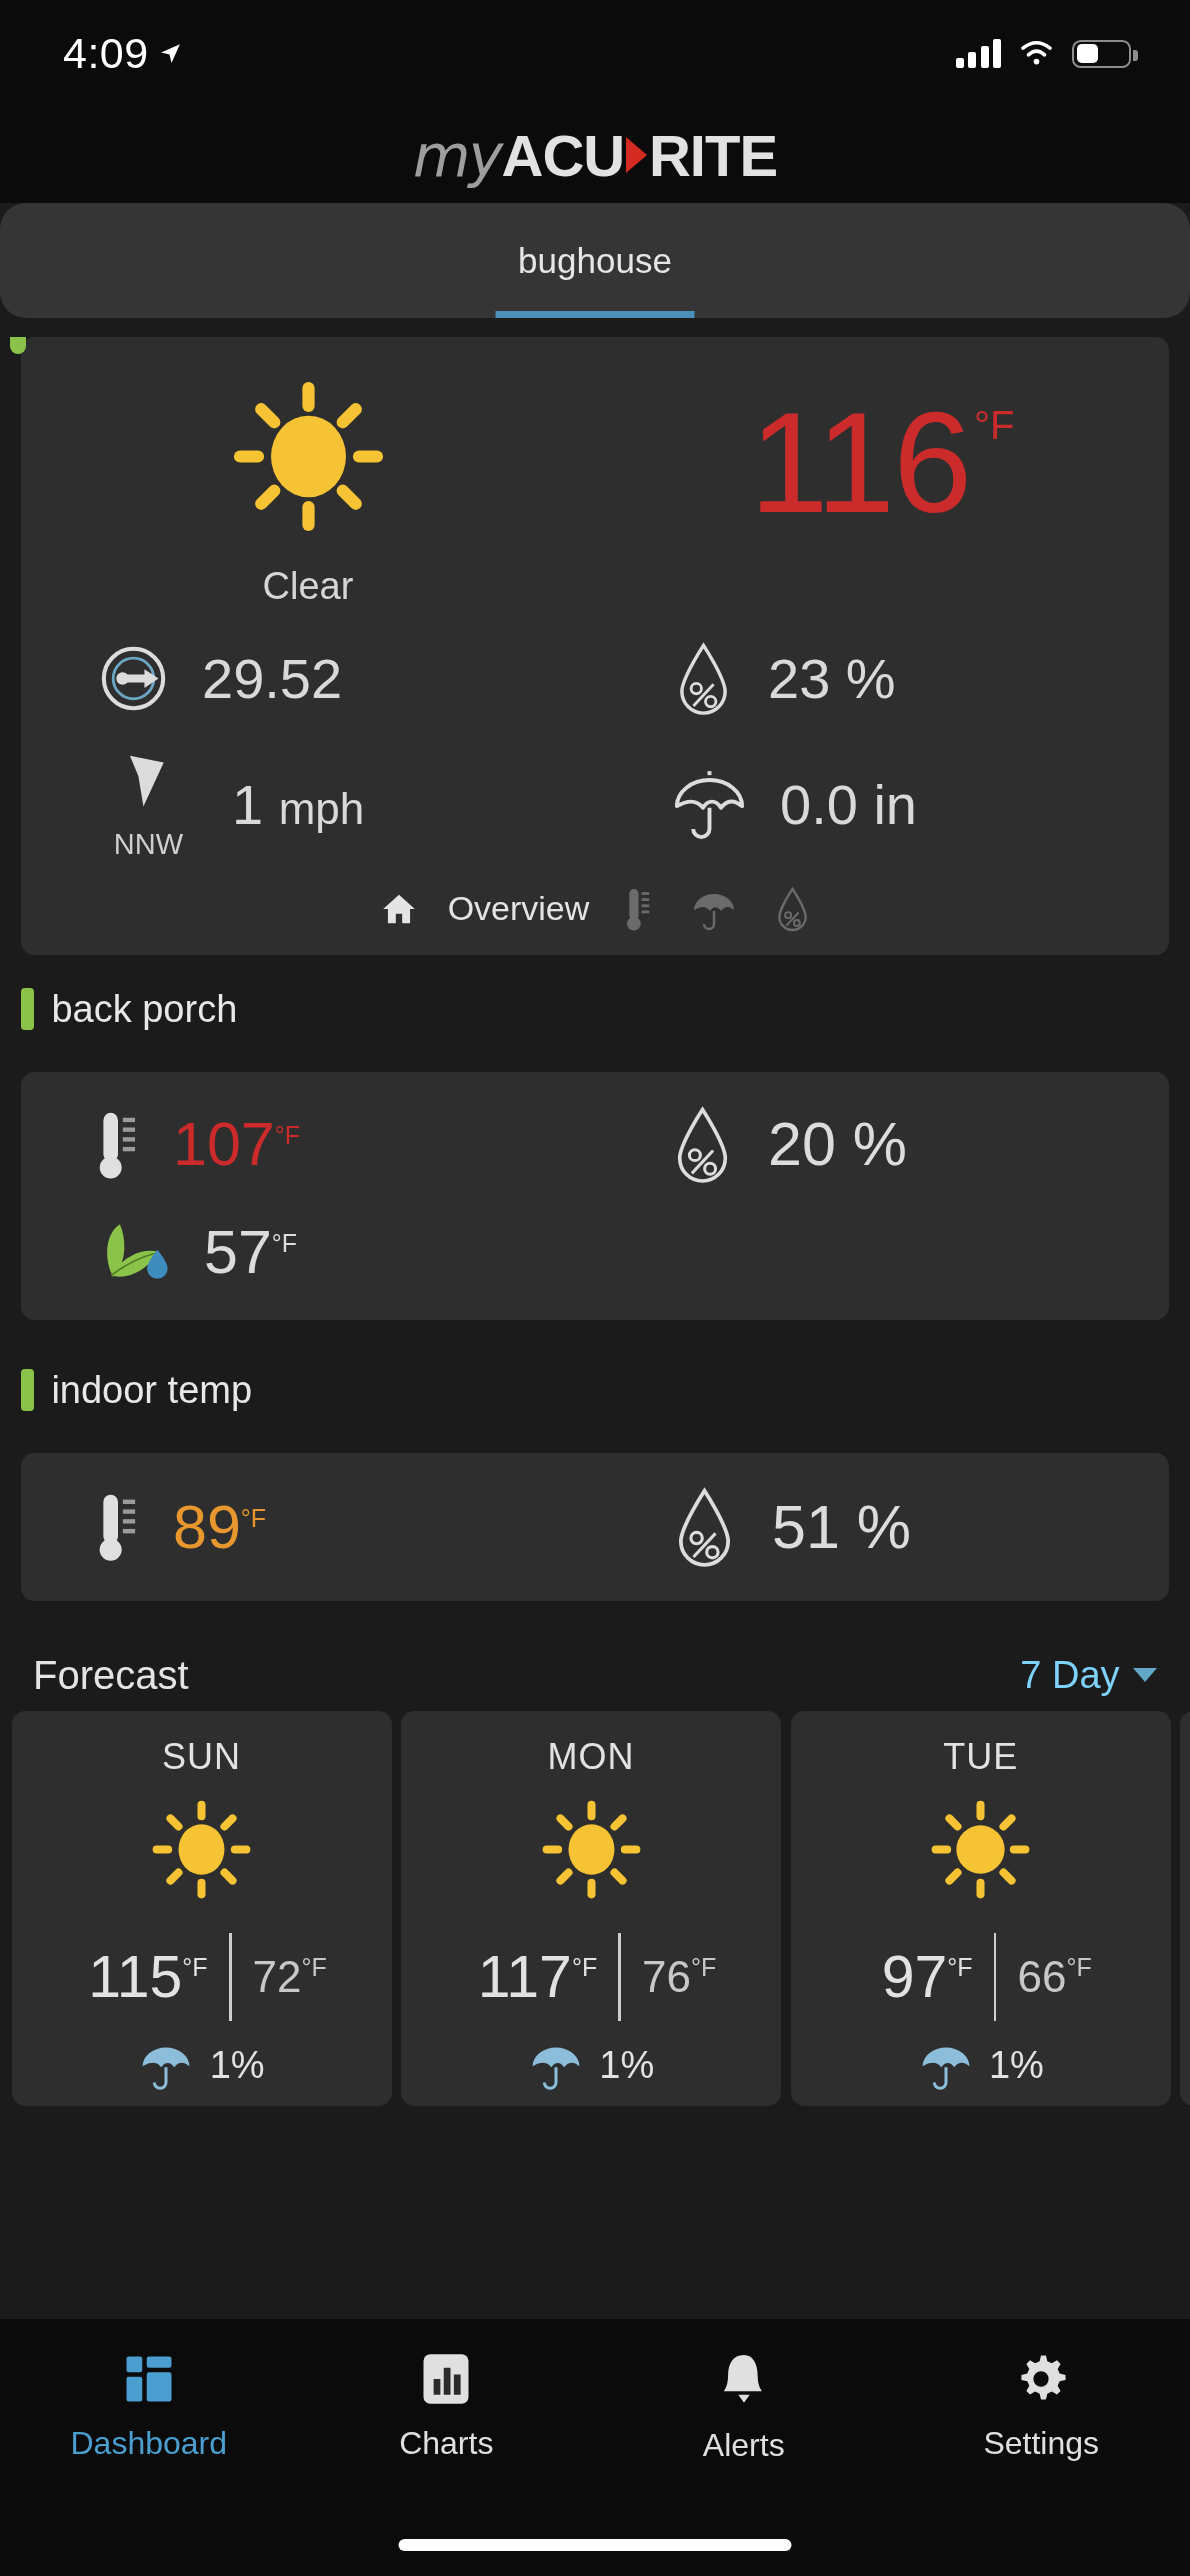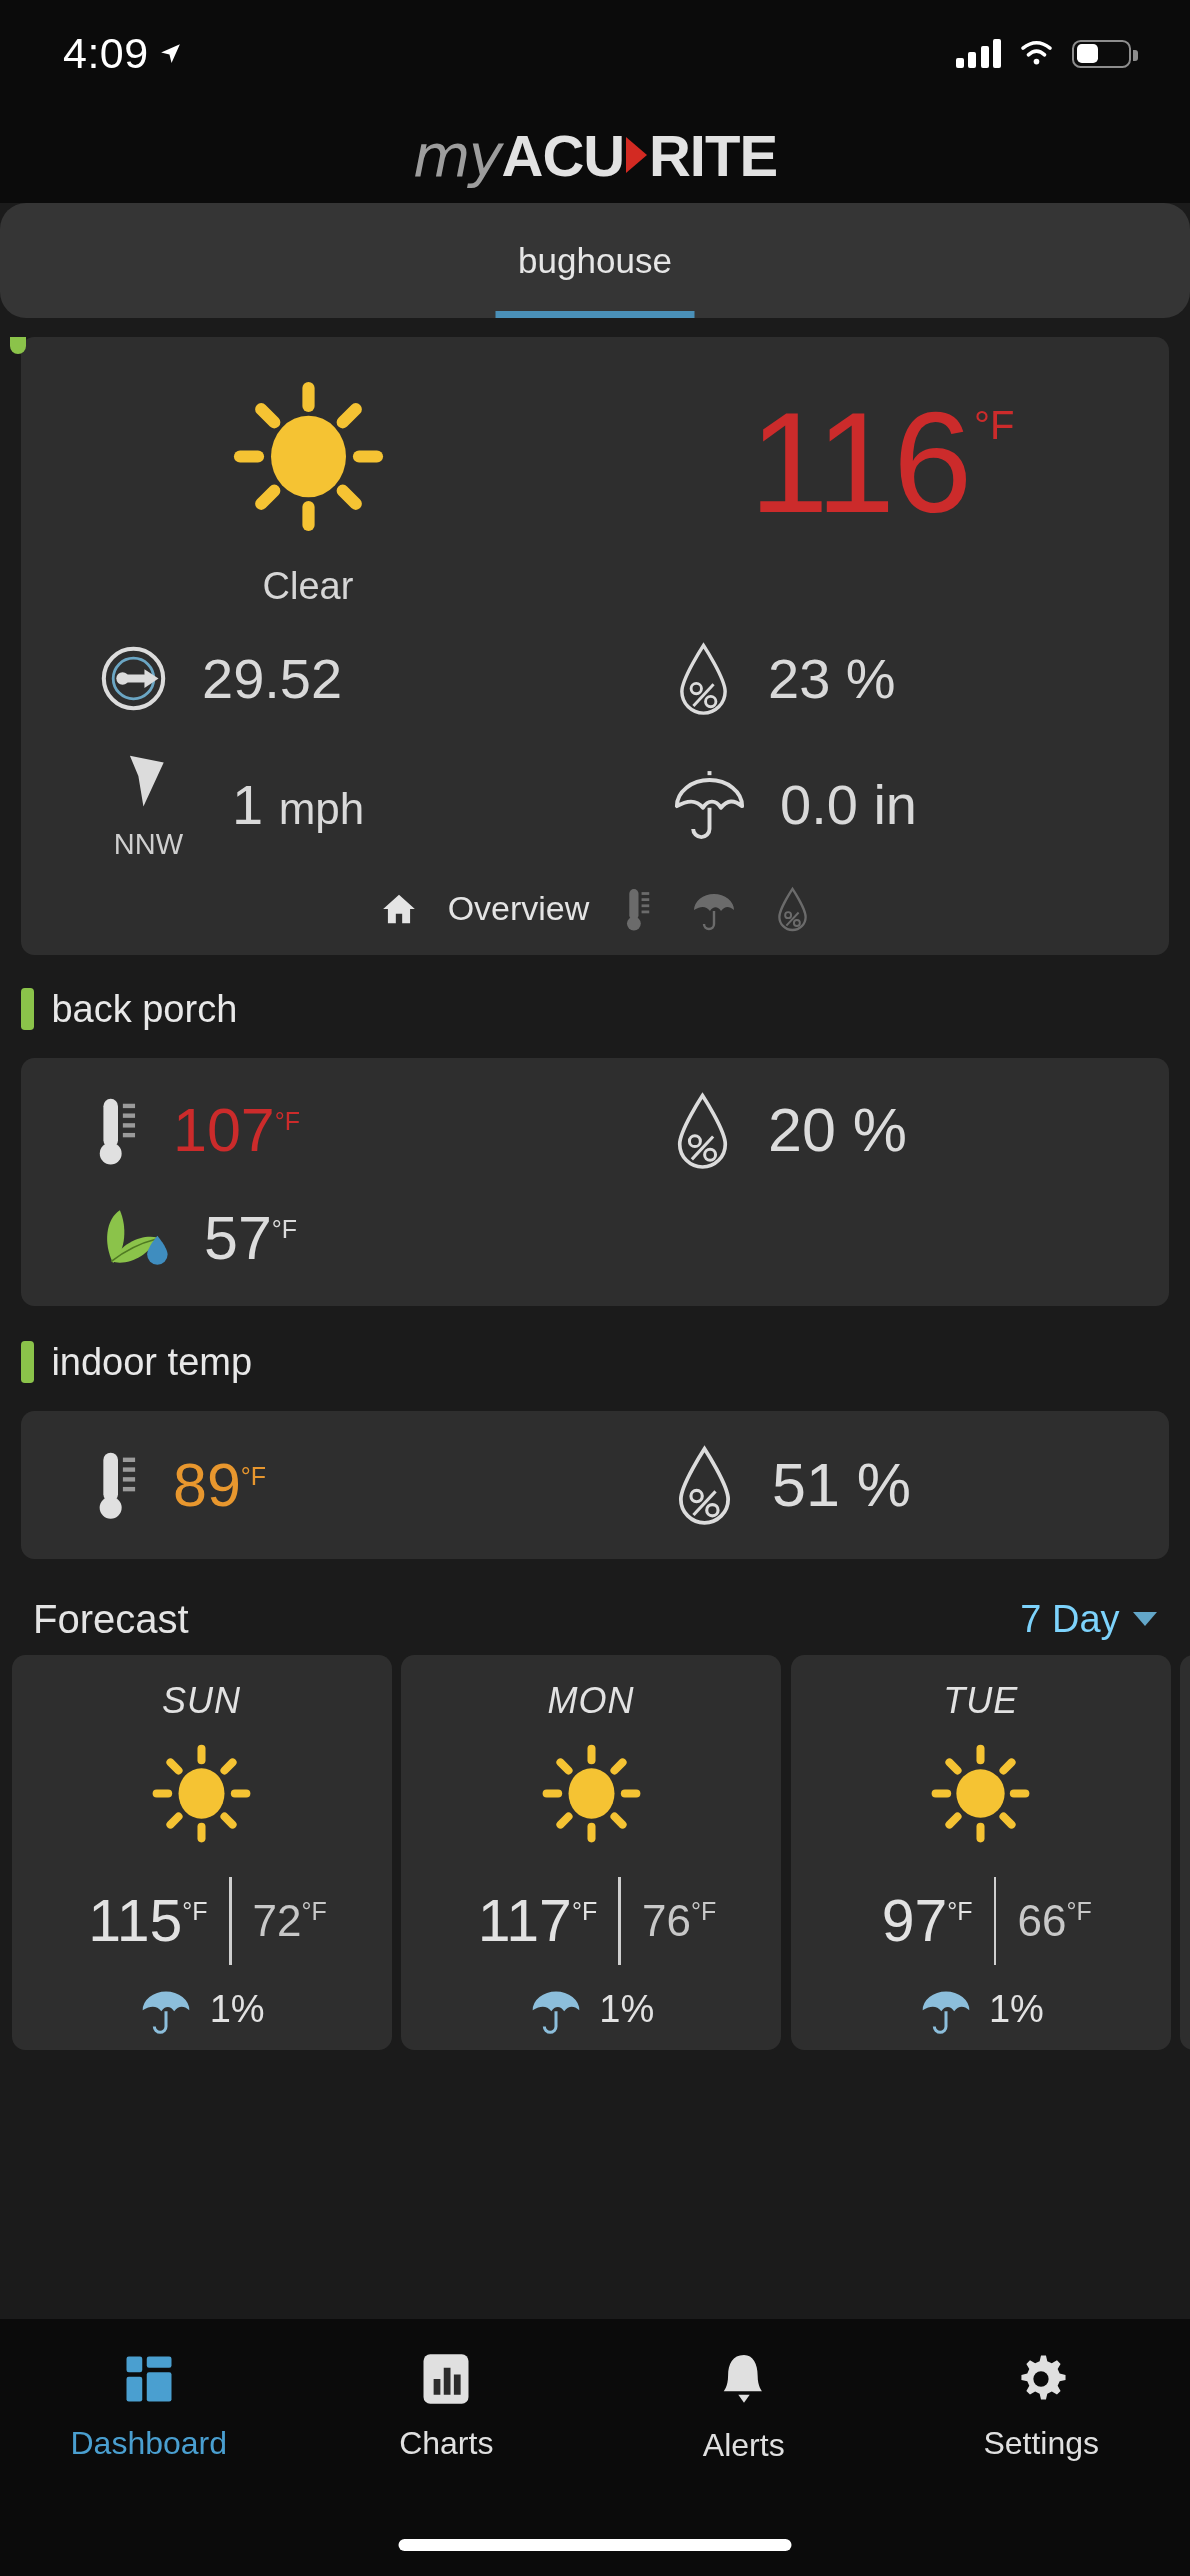--- a/index.html
+++ b/index.html
@@ -89,40 +89,40 @@
   .overview-row { display:flex; align-items:center; justify-content:center; gap:35px; margin-top:25px; }
   .ov-item { display:flex; align-items:center; gap:30px; }
   .ov-item .ov-label { color:#e4e4e4; font-size:34px; }
   .ov-dim { opacity:0.38; }
 
   
   .sensor-head { display:flex; align-items:center; gap:17px; padding:33px 0 25px 21px; }
   .green-bar { width:13.4px; height:42px; background:#8bc34a; border-radius:3.8px; }
   .sensor-name { color:#e8e8e8; font-size:38px; }
 
-  .sensor-card { background:#2e2e2e; border-radius:13.4px; margin:2px 21px; padding:33px 0; }
+  .sensor-card { background:#2e2e2e; border-radius:13.4px; margin:16px 21px; padding:33px 0; }
   .srow { display:flex; }
   .scell { width:50%; display:flex; align-items:center; padding-left:75px; gap:33px; }
   .scell .sval { font-size:61px; font-weight:300; color:#dcdcdc; }
   .sval.red { color:#cc2b2b; }
   .sval.orange { color:#e8972e; }
   .sup-sm { font-size:25px; vertical-align:super; }
 
   
   .forecast-head { display:flex; align-items:center; justify-content:space-between; padding:36px 33px 13px 33px; }
   .forecast-title { color:#e4e4e4; font-size:40px; }
   .forecast-sel { display:flex; align-items:center; gap:13.4px; color:#7dd3fc; font-size:38px; }
   .chev { width:0;height:0;border-left:12.5px solid transparent;border-right:12.5px solid transparent;border-top:14.4px solid #63a7c9; }
 
   .fc-strip { display:flex; gap:9.6px; padding:0 0 0 11.5px; overflow:hidden; }
   .fc-card {
     background:#2e2e2e; border-radius:13.4px; min-width:380px; width:380px; height:395px;
     display:flex; flex-direction:column; align-items:center; padding-top:25px;
   }
-  .fc-day { color:#e2e2e2; font-size:36px; letter-spacing:1px;font-style:italic; }
+  .fc-day { color:#e2e2e2; font-size:36px; letter-spacing:1px; }
   .fc-icon { height:125px; display:flex; align-items:center; justify-content:center; margin-top:9.6px; }
   .fc-temps { display:flex; align-items:center; gap:21px; margin-top:21px; }
   .fc-hi { color:#e2e2e2; font-size:59px; font-weight:300;margin-left:12px; }
   .fc-lo { color:#c8c8c8; font-size:44px; font-weight:300; }
   .fc-div { width:2.9px; height:88px; background:#cfcfcf; }
   .fc-pop { display:flex; align-items:center; gap:15.3px; margin-top:17px; }
   .fc-pop span { color:#e2e2e2; font-size:38px; }
 
   
   .bottomnav {

